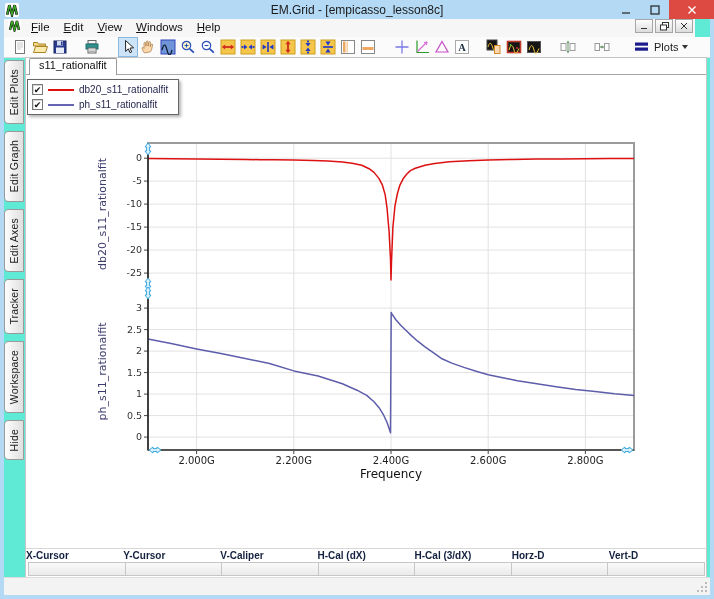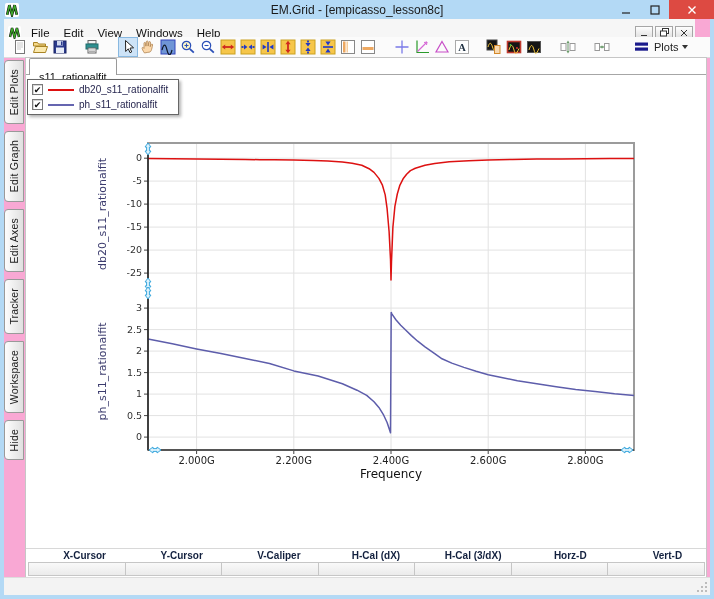--- a/index.html
+++ b/index.html
@@ -1,31 +1,31 @@
 <!DOCTYPE html>
 <html><head>
 <meta charset="utf-8">
 <style>
   * { box-sizing: border-box; margin: 0; padding: 0; }
   html,body { font-family: "Liberation Sans", sans-serif; }
-  .window { position: relative; width: 714px; height: 599px; background: #f9a8d4; overflow: hidden; }
+  .window { position: relative; width: 714px; height: 599px; background: #5eead4; overflow: hidden; }
 
   
   .titlebar { position: absolute; top:0; left:0; width:714px; height:19px; background:#b3d9f5; display:flex; align-items:center; }
   .titlebar .title { position:absolute; left:0; right:0; text-align:center; font-size:12px; color:#1a1a1a; }
   .app-icon { margin-left:5px; width:14px; height:14px; z-index:1; flex:0 0 auto; }
   .win-btns { position:absolute; right:0; top:0; height:19px; display:flex; z-index:2; }
   .win-btn { width:29px; height:19px; display:flex; align-items:center; justify-content:center; }
   .win-btn.close { width:45px; background:#dd4a42; }
   .b-left  { position:absolute; left:0;  top:19px; bottom:0; width:4px;  background:#b3d9f5; }
   .b-right { position:absolute; right:0; top:19px; bottom:0; width:4px;  background:#b3d9f5; }
   .b-bottom{ position:absolute; left:0; right:0; bottom:0; height:4px; background:#b3d9f5; }
 
   
-  .menubar { position:absolute; top:19px; left:4px; right:19px; height:28px; background:#f6f6f6; border-bottom:1px solid #e3e3e3; display:flex; align-items:center; font-size:11.5px; }
+  .menubar { position:absolute; top:19px; left:4px; right:19px; height:28px; background:#f6f6f6; border-bottom:1px solid #e3e3e3; display:flex; align-items:flex-start; font-size:11.5px; }
   .menubar .app-icon { width:13px; height:13px; margin-left:4px; margin-right:3px; }
   .menu-item { display:inline-block; padding:2px 7px; color:#111; cursor:default; }
   .menu-item::first-letter { text-decoration: underline; }
   .mdi-btns { margin-left:auto; display:flex; gap:2px; margin-right:2px; }
   .mdi-btn { width:18px; height:14px; border:1px solid #a6a6a6; background:linear-gradient(#fefefe,#dcdcdc); display:flex; align-items:center; justify-content:center; }
 
   
   .toolbar { position:absolute; top:37px; left:4px; right:4px; height:21px; background:#fbfbfb; border-bottom:1px solid #dcdcdc; display:flex; align-items:center; padding-left:6px; }
   .tool-btn { width:20px; height:20px; display:flex; align-items:center; justify-content:center; border:1px solid transparent; flex:0 0 auto; }
   .tool-btn.active { background:#cde3f7; border-color:#88b8e0; }
@@ -34,36 +34,36 @@
   .caret { width:0; height:0; border-left:3px solid transparent; border-right:3px solid transparent; border-top:4px solid #333; display:inline-block; }
 
   
   .sidebar { position:absolute; left:4px; top:60px; width:21px; display:flex; flex-direction:column; gap:7px; }
   .side-tab { width:20px; border:1px solid #9a9a9a; border-radius:4px 0 0 4px; background:linear-gradient(to right,#fdfdfd,#e0e0e0); display:flex; align-items:center; justify-content:center; padding:8px 0; cursor:default; }
   .side-tab span { writing-mode:vertical-rl; transform:rotate(180deg); font-size:10.5px; color:#222; letter-spacing:.2px; }
 
   
   .content { position:absolute; left:25px; top:57px; width:682px; height:521px; background:#fff; border:1px solid #c6c6c6; }
   .tabstrip { position:absolute; left:26px; top:58px; width:680px; height:17px; border-bottom:1px solid #a6a6a6; }
-  .doc-tab { position:absolute; left:3px; top:0px; height:17px; padding:12px 9px 0 9px; background:#fff; border:1px solid #9a9a9a; border-bottom:none; border-radius:2px 2px 0 0; font-size:11px; color:#111; }
+  .doc-tab { position:absolute; left:3px; top:0px; height:17px; padding:0 9px 0 9px; background:#fff; border:1px solid #9a9a9a; border-bottom:none; border-radius:2px 2px 0 0; font-size:11px; color:#111; }
 
   
   .legend { position:absolute; left:27px; top:79px; background:#fff; border:1px solid #666; box-shadow:2px 2px 3px rgba(0,0,0,.3); padding:3px 10px 3px 4px; display:flex; flex-direction:column; gap:2px; }
   .leg-row { display:flex; align-items:center; gap:5px; height:13px; }
   .leg-check { width:11px; height:11px; border:1px solid #7a7a7a; background:#fff; font-size:9px; line-height:10px; text-align:center; color:#111; box-shadow:inset 1px 1px 0 #d6d6d6; }
   .leg-line { width:26px; height:2px; }
   .leg-label { font-size:10px; color:#26264f; }
 
   #chart { position:absolute; left:80px; top:135px; }
   #chart text { font-family:"DejaVu Sans", sans-serif; }
 
   
   .cursorbar { position:absolute; left:26px; top:548px; width:680px; }
   .cur-heads { display:flex; border-top:1px solid #d8d8d8; }
-  .cur-head { flex:1; text-align:center; font-size:10px; font-weight:bold; color:#13213f; padding:1px 0;margin-left:20px; }
+  .cur-head { flex:1; font-size:10px; font-weight:bold; color:#13213f; padding:1px 0; }
   .cur-cells { display:flex; padding:0 2px; }
   .cur-cell { flex:1; height:14px; border:1px solid #c6c6c6; margin-right:-1px; background:linear-gradient(#f9f9f9,#ebebeb); font-size:10px; text-align:center; }
 
   
   .statusbar { position:absolute; left:4px; right:4px; top:577px; height:18px; background:#f3f3f3; border-top:1px solid #ddd; }
   .grip { position:absolute; right:2px; bottom:2px; }
 </style>
 </head>
 <body>
 

